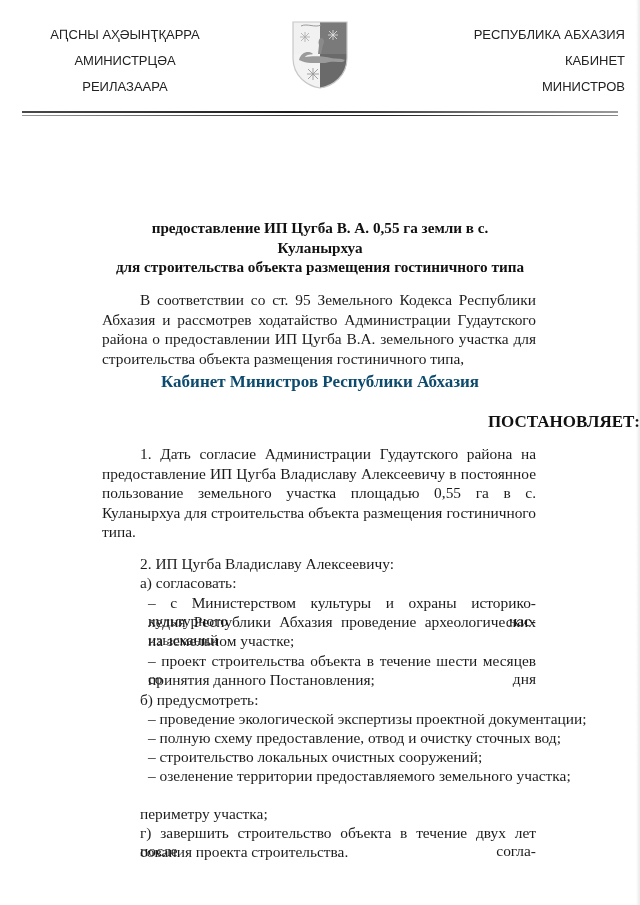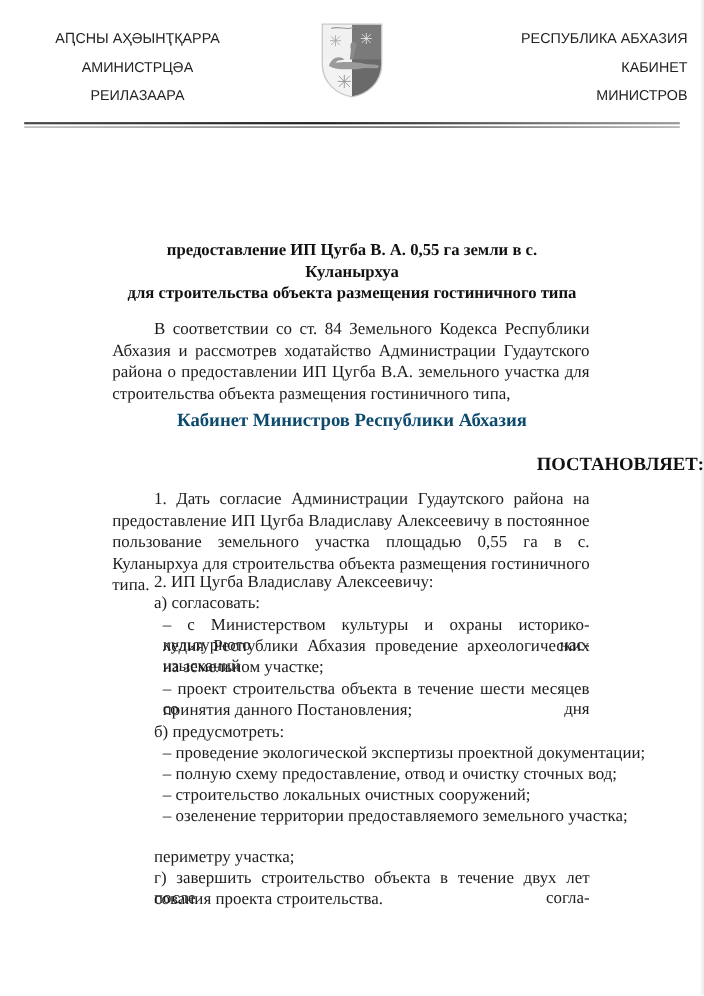--- a/index.html
+++ b/index.html
@@ -18,21 +18,21 @@
 
   .title { position: absolute; left: 0; width: 640px; top: 182px; text-align: center; font-family: "Liberation Serif", serif; font-weight: bold; font-size: 20px; letter-spacing: 0.2px; color: #111; }
   .subject { position: absolute; left: 110px; width: 420px; top: 218px; text-align: center; font-family: "Liberation Serif", serif; font-weight: bold; font-size: 15.2px; line-height: 19.5px; color: #111; }
 
   .body { position: absolute; left: 102px; width: 434px; font-family: "Liberation Serif", serif; font-size: 15.4px; line-height: 19.6px; color: #1c1c1c; }
   .para-intro { top: 290px; text-align: justify; text-indent: 38px; }
   .cabinet { position: absolute; left: 0; width: 640px; top: 372px; text-align: center; font-family: "Liberation Serif", serif; font-weight: bold; font-size: 17px; color: #0c4a6e; }
   .resolves { position: absolute; left: 0; width: 640px; top: 412px; text-align: right; font-family: "Liberation Serif", serif; font-weight: bold; font-size: 17px; color: #111; }
 
   .item1 { top: 444px; text-align: justify; text-indent: 38px; }
-  .ln { position: absolute; white-space: nowrap; font-family: "Liberation Serif", serif; font-size: 15.4px; color: #1c1c1c; }
+  .ln { position: absolute; white-space: nowrap; font-family: "Liberation Serif", serif; font-size: 15.4px; color: #1c1c1c; margin-top: 34px; }
   .j { text-align: justify; text-align-last: justify; white-space: normal; }
 </style>
 </head>
 <body>
 
 <div class="page">
   <div class="edge"></div>
 
   <div class="hdr-left">
     <div class="hdr-line">АԤСНЫ АҲӘЫНҬҚАРРА</div>
@@ -84,21 +84,21 @@
 
   <div class="rule1" style="width:596px;"></div>
   <div class="rule2" style="width:596px;"></div>
 
 
   <div class="subject">
     <div>предоставление ИП Цугба В. А. 0,55 га земли в с. Куланырхуа</div>
     <div>для строительства объекта размещения гостиничного типа</div>
   </div>
 
-  <div class="body para-intro">В соответствии со ст. 84 Земельного Кодекса Республики Абхазия и рассмотрев ходатайство Администрации Гудаутского района о предоставлении ИП Цугба В.А. земельного участка для строительства объекта размещения гостиничного типа,</div>
+  <div class="body para-intro">В соответствии со ст. 95 Земельного Кодекса Республики Абхазия и рассмотрев ходатайство Администрации Гудаутского района о предоставлении ИП Цугба В.А. земельного участка для строительства объекта размещения гостиничного типа,</div>
 
   <div class="cabinet">Кабинет Министров Республики Абхазия</div>
   <div class="resolves">ПОСТАНОВЛЯЕТ:</div>
 
   <div class="body item1">1. Дать согласие Администрации Гудаутского района на предоставление ИП Цугба Владиславу Алексеевичу в постоянное пользование земельного участка площадью 0,55 га в с. Куланырхуа для строительства объекта размещения гостиничного типа.</div>
 
   <div class="ln" style="left:140px; top:521px;">2. ИП Цугба Владиславу Алексеевичу:</div>
   <div class="ln" style="left:140px; top:540px;">а) согласовать:</div>
 
   <div class="ln j" style="left:148px; top:560px; width:388px;">– с Министерством культуры и охраны историко-культурного нас-</div>

